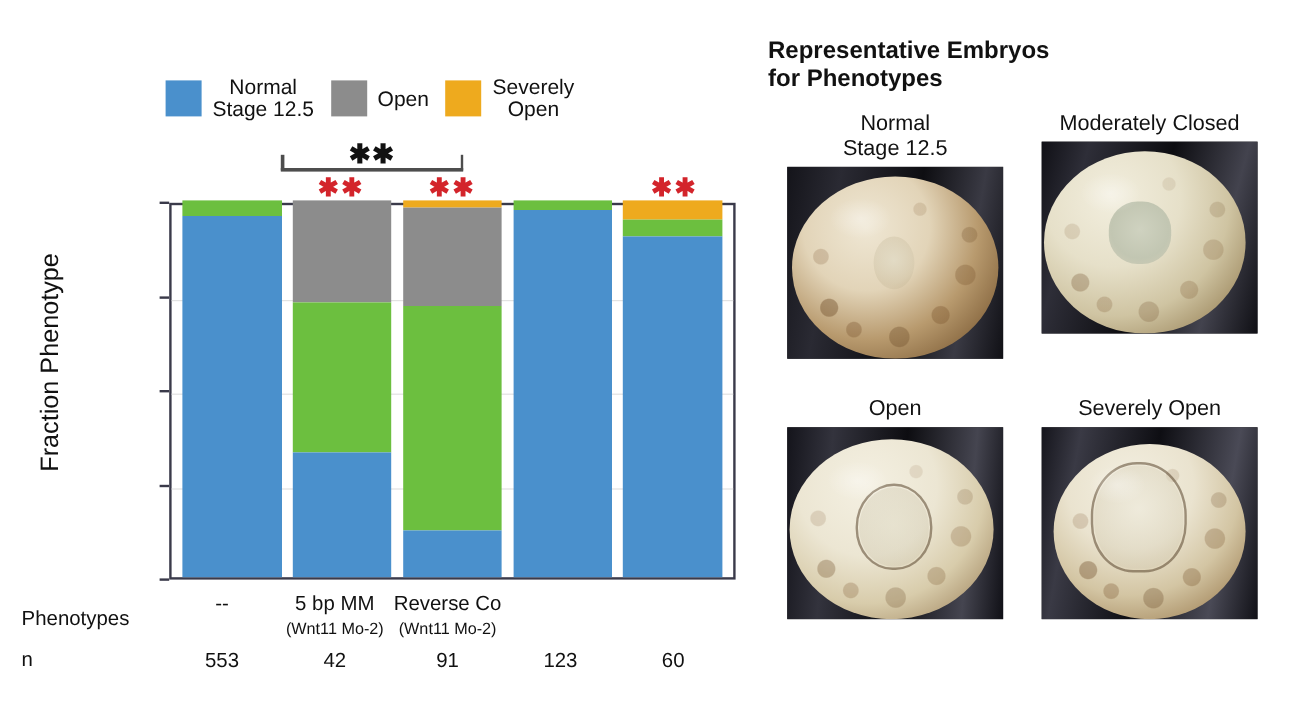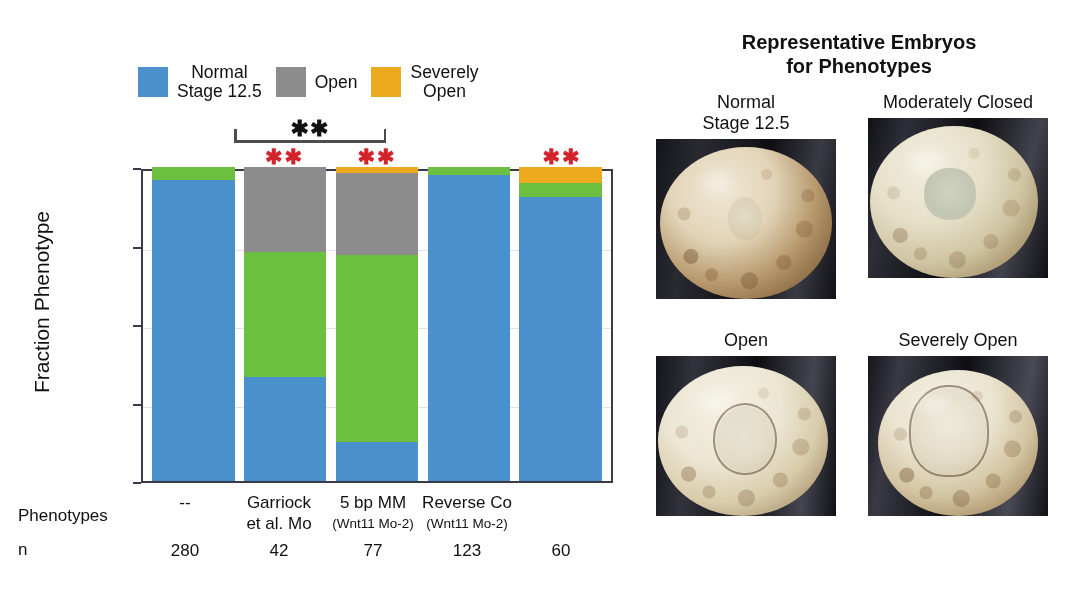--- a/index.html
+++ b/index.html
@@ -62,21 +62,21 @@
                  padding-top:14px; }
   .bt-cell { flex:none; width:94px; text-align:center; font-size:17px; color:#111;
              line-height:21px; }
   .bt-cell .sub { font-size:13.5px; display:block; }
   #row-morpholino .bt-cell { padding-top:0px; }
   #row-n { margin-top:6px; }
   #row-n .bt-cell { padding-top:0; }
 
   
   #embryo-panel { position:absolute; left:640px; top:0; width:438px; height:602px; }
-  #embryo-title { position:absolute; left:0; top:30px; width:438px; text-align:center;
+  #embryo-title { position:absolute; left:0; top:30px; width:438px; text-align:left;
                   font-size:20px; font-weight:bold; line-height:24px; color:#111;
                   white-space:pre-line; }
   .embryo-cell { position:absolute; width:180px; }
   .embryo-label { text-align:center; font-size:18px; line-height:21px; color:#111;
                   white-space:pre-line; margin-bottom:5px; }
   .embryo-img { width:180px; height:160px; position:relative; overflow:hidden;
                 background:#1b1b20; }
   .embryo-img .ebg { position:absolute; inset:0; }
   .embryo-img .sphere { position:absolute; border-radius:50%; }
   .embryo-img .plate { position:absolute; border-radius:50%; }
@@ -156,32 +156,30 @@
           <div class="seg" style="height: 284.17px; background: rgb(74, 144, 204);"></div>
         </div>
       </div>
   </div>
 
   <div id="bottom-table">
     <div class="bt-row" id="row-morpholino">
       <div class="bt-rowlabel">Phenotypes</div>
       <div id="morph-cells" style="display:flex;">
           <div class="bt-cell"><span style="white-space: pre-line;">--</span></div>
-          <div class="bt-cell"><span style="white-space: pre-line;">Garriock
-et al. Mo</span></div>
           <div class="bt-cell"><span style="white-space: pre-line;">5 bp MM</span><span class="sub">(Wnt11 Mo-2)</span></div>
           <div class="bt-cell"><span style="white-space: pre-line;">Reverse Co</span><span class="sub">(Wnt11 Mo-2)</span></div>
         </div>
     </div>
     <div class="bt-row" id="row-n">
       <div class="bt-rowlabel" style="padding-top:0;">n</div>
       <div id="n-cells" style="display:flex;">
-          <div class="bt-cell">280</div>
+          <div class="bt-cell">553</div>
           <div class="bt-cell">42</div>
-          <div class="bt-cell">77</div>
+          <div class="bt-cell">91</div>
           <div class="bt-cell">123</div>
           <div class="bt-cell">60</div>
         </div>
     </div>
   </div>
 </div>
 
 <div id="embryo-panel">
   <div id="embryo-title">Representative Embryos
 for Phenotypes</div>

